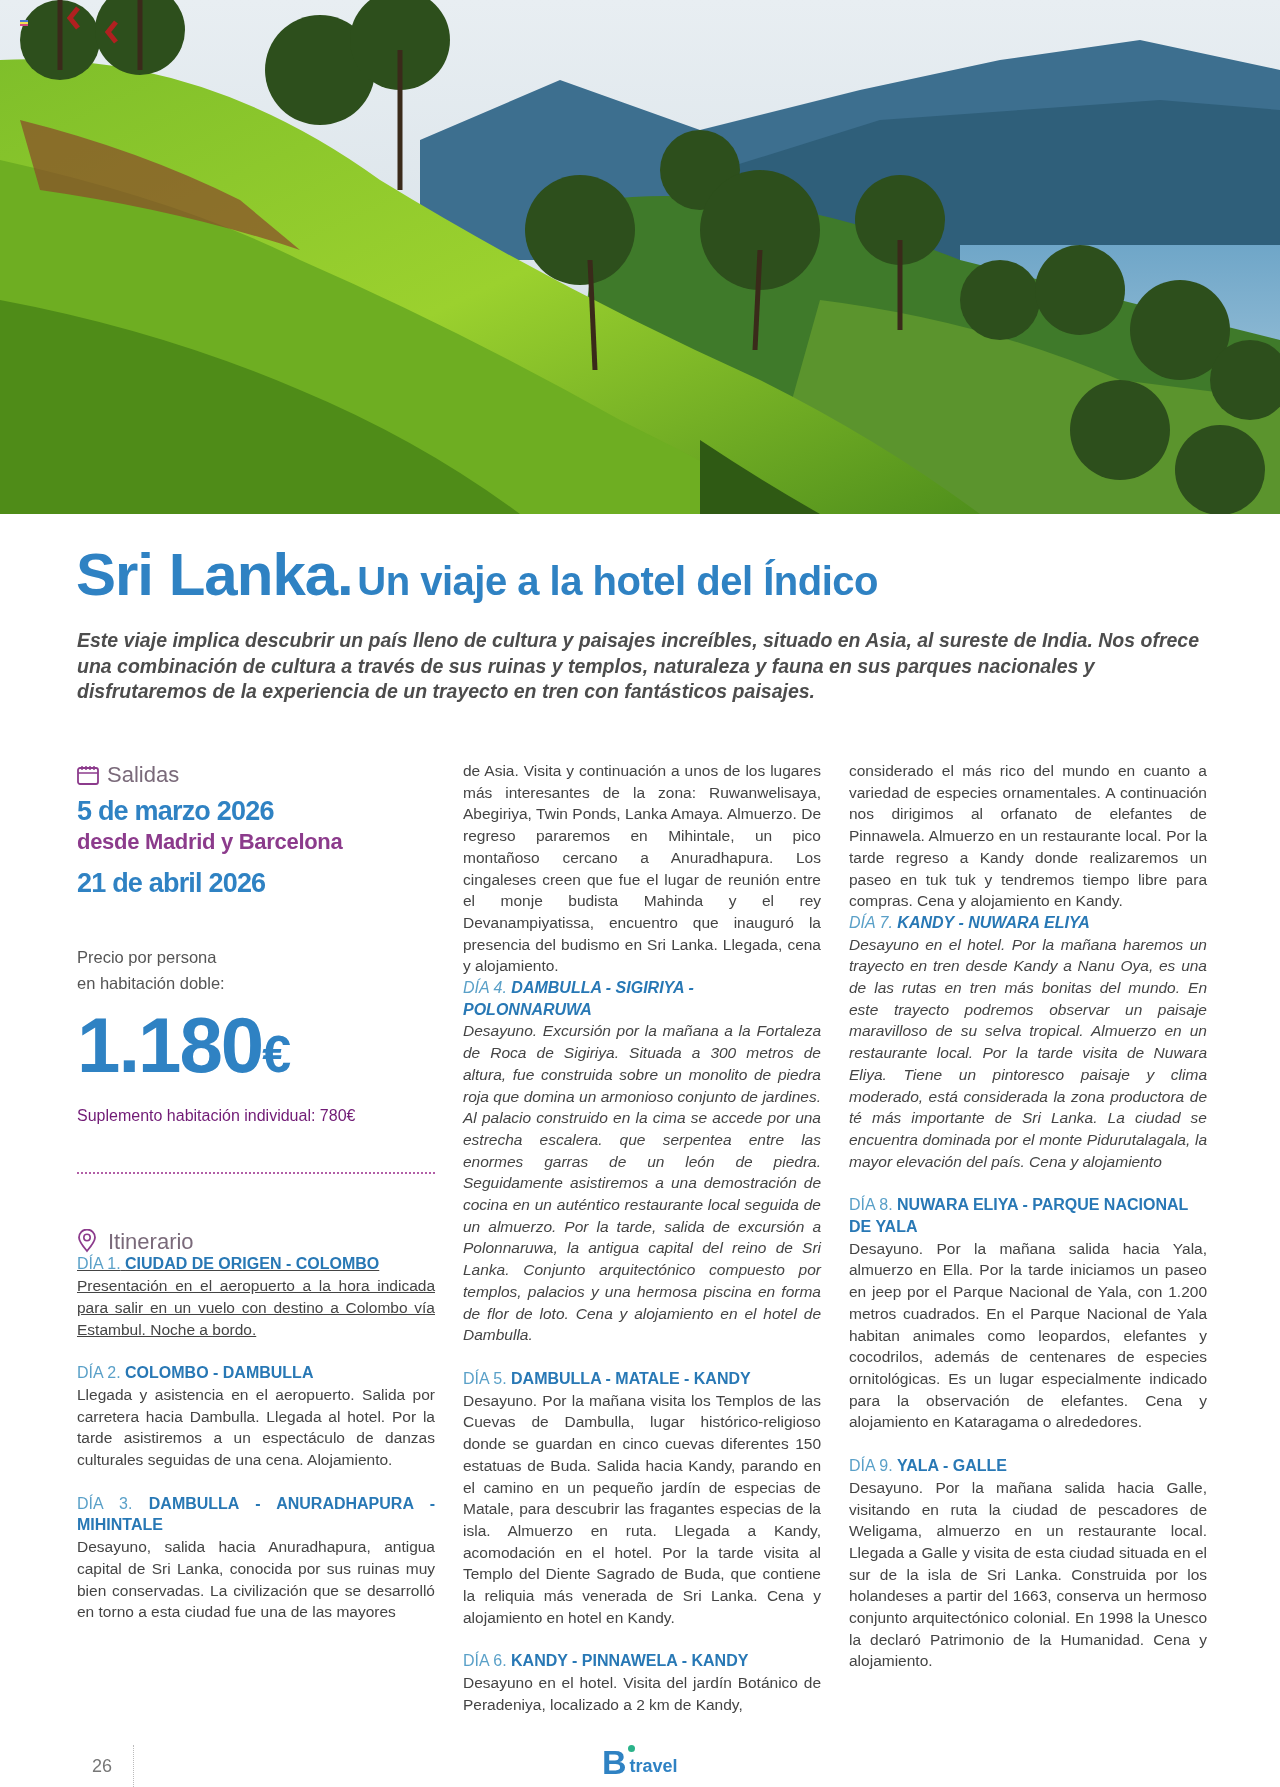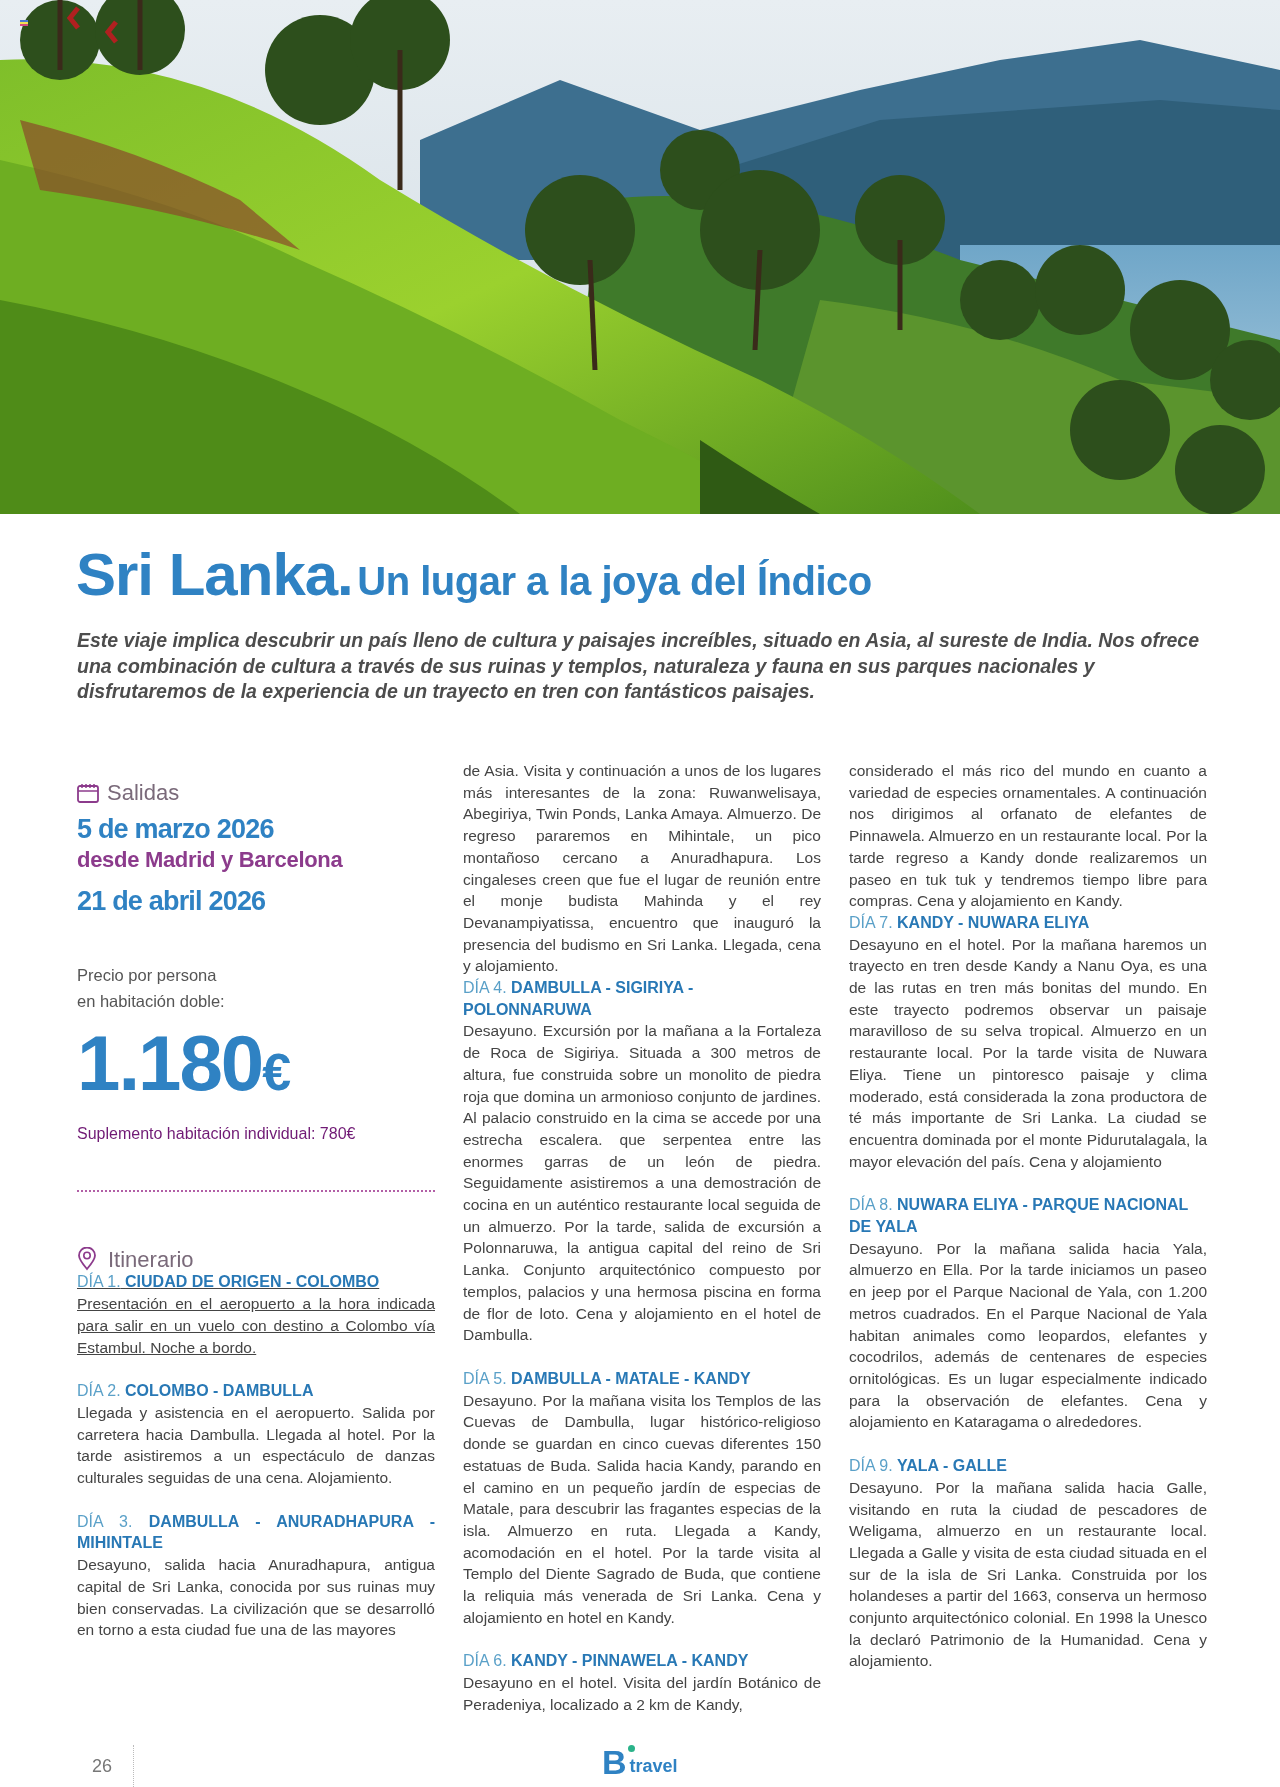--- a/index.html
+++ b/index.html
@@ -14,38 +14,38 @@
 
   
   .title { position: absolute; left: 76px; top: 540px; white-space: nowrap; color: #2f82c3; font-weight: bold; }
   .title .main { font-size: 60px; letter-spacing: -1px; }
   .title .sub { font-size: 40px; letter-spacing: -0.5px; }
 
   .intro { position: absolute; left: 77px; top: 628px; width: 1140px; font-size: 19.5px; line-height: 25.5px; font-style: italic; font-weight: bold; color: #4d4d4d; }
 
   
   .col { position: absolute; font-size: 15.5px; line-height: 21.7px; color: #444; }
-  .col-left { left: 77px; top: 782px; width: 358px; }
+  .col-left { left: 77px; top: 764px; width: 358px; }
   .col-mid { left: 463px; top: 760px; width: 358px; }
   .col-right { left: 849px; top: 760px; width: 358px; }
   .justify { text-align: justify; }
 
   .section-head { display: flex; align-items: center; gap: 8px; color: #8a5a8a; font-size: 22px; }
   .section-head .lbl { color: #7a6a7a; font-weight: normal; }
   .date { color: #2f82c3; font-size: 27px; font-weight: bold; letter-spacing: -0.8px; margin-top: 8px; line-height: 34px; }
   .origin { color: #8c3b8c; font-size: 22px; font-weight: bold; line-height: 28px; letter-spacing: -0.3px; }
   .price-label { margin-top: 44px; font-size: 16.5px; line-height: 26px; color: #555; }
   .price { color: #2f82c3; font-size: 78px; font-weight: bold; letter-spacing: -2px; line-height: 90px; margin-top: 4px; }
   .price .cur { font-size: 52px; }
   .supp { font-size: 16px; color: #701a75; margin-top: 6px; }
   .dots { margin-top: 46px; width: 358px; border-top: 2px dotted #b25fa6; height: 0; }
   .itin-head { margin-top: 55px; gap: 11px; }
 
   .day { margin-top: 22px; }
-  .day:first-of-type { margin-top: 0; }
+  .day:first-of-type { margin-top: 0; font-style: italic; }
   .day-head { font-size: 16px; line-height: 21.7px; color: #2f82c3; }
   .day-head .num { color: #5aa0c8; font-weight: normal; }
   .day-head .route { font-weight: bold; color: #2878b5; }
   .first-day { margin-top: 0; text-decoration: underline; }
 
   
   .pagenum { position: absolute; left: 92px; top: 1756px; font-size: 18px; color: #777; }
   .pagesep { position: absolute; left: 133px; top: 1745px; height: 42px; border-left: 1px dotted #bbb; }
   .logo { position: absolute; left: 602px; top: 1745px; display: flex; align-items: flex-end; }
   .logo .b { font-size: 34px; font-weight: bold; color: #2f82c3; line-height: 34px; position: relative; }
@@ -114,21 +114,21 @@
   </svg>
   <div class="flag">
     <span style="background:#4a78d0"></span>
       <span style="background:#f0e050"></span>
       <span style="background:#d04a80"></span>
   </div>
 </div>
 
 <div class="title">
   <span class="main">Sri Lanka.</span>
-  <span class="sub">Un lugar a la joya del Índico</span>
+  <span class="sub">Un viaje a la hotel del Índico</span>
 </div>
 
 <p class="intro">Este viaje implica descubrir un país lleno de cultura y paisajes increíbles, situado en Asia, al sureste de India. Nos ofrece una combinación de cultura a través de sus ruinas y templos, naturaleza y fauna en sus parques nacionales y disfrutaremos de la experiencia de un trayecto en tren con fantásticos paisajes.</p>
 
 <div class="col col-left">
   <div class="section-head">
     <svg width="22" height="20" viewBox="0 0 22 20">
       <rect x="1" y="3" width="20" height="16" rx="2" fill="none" stroke="#8c3b8c" stroke-width="1.8"></rect>
       <line x1="1" y1="8" x2="21" y2="8" stroke="#8c3b8c" stroke-width="1.5"></line>
       <line x1="5" y1="1" x2="5" y2="5" stroke="#8c3b8c" stroke-width="1.5"></line>

